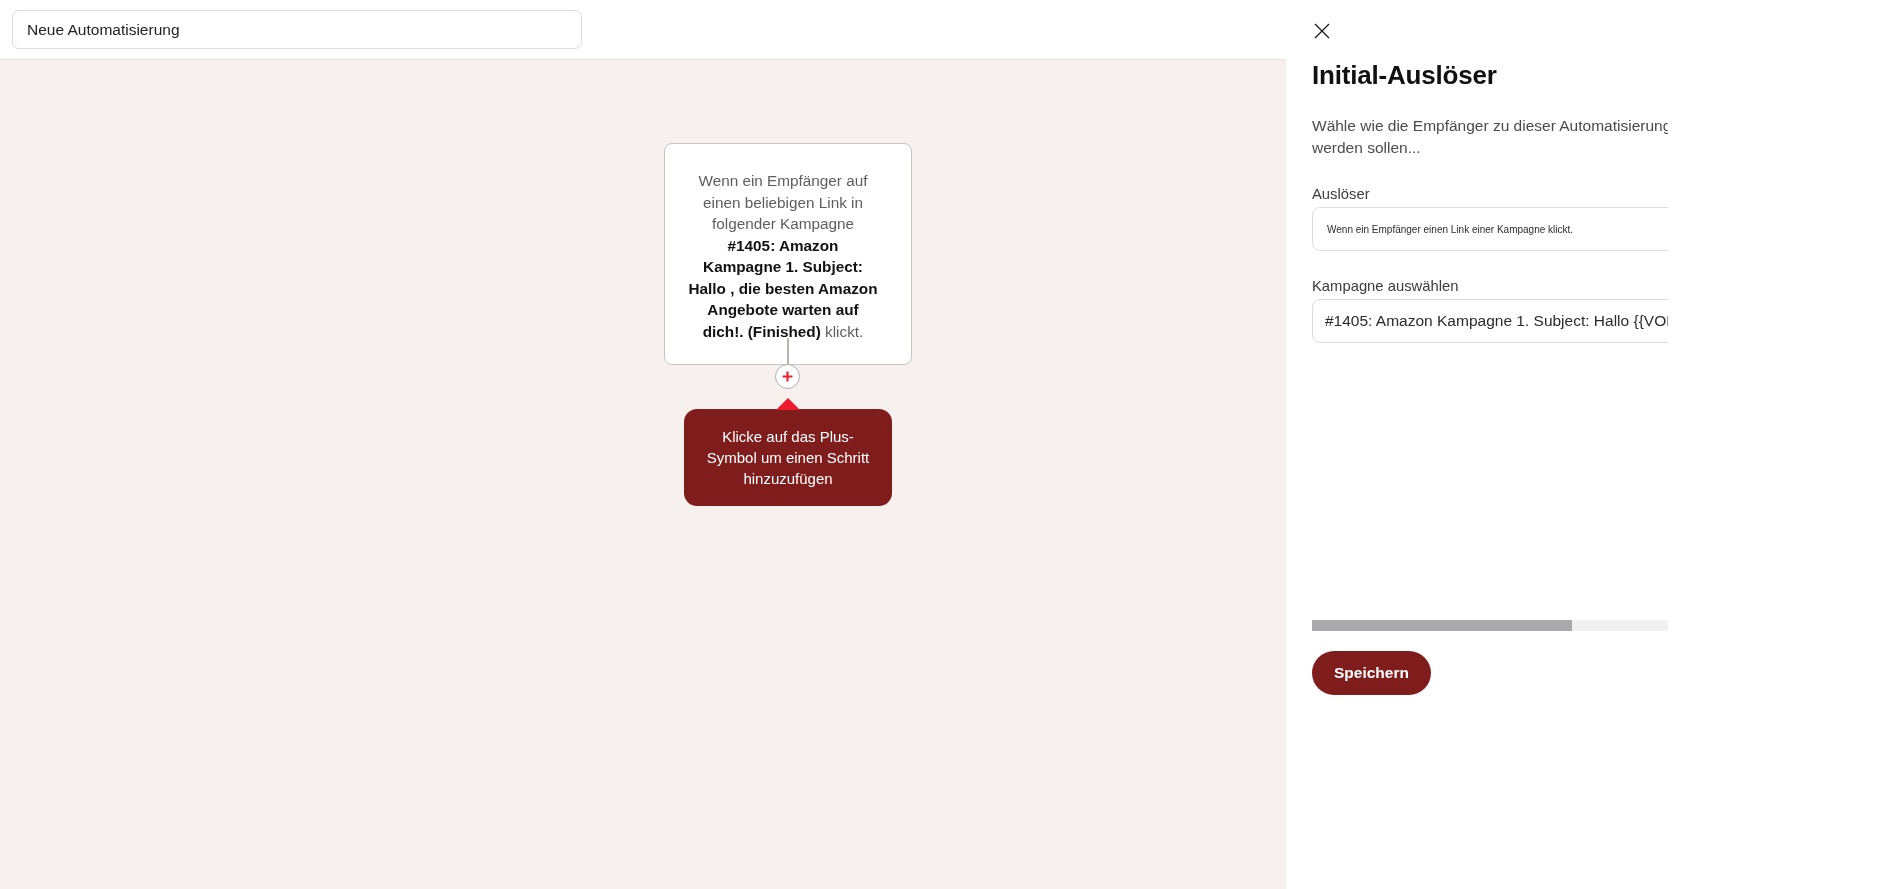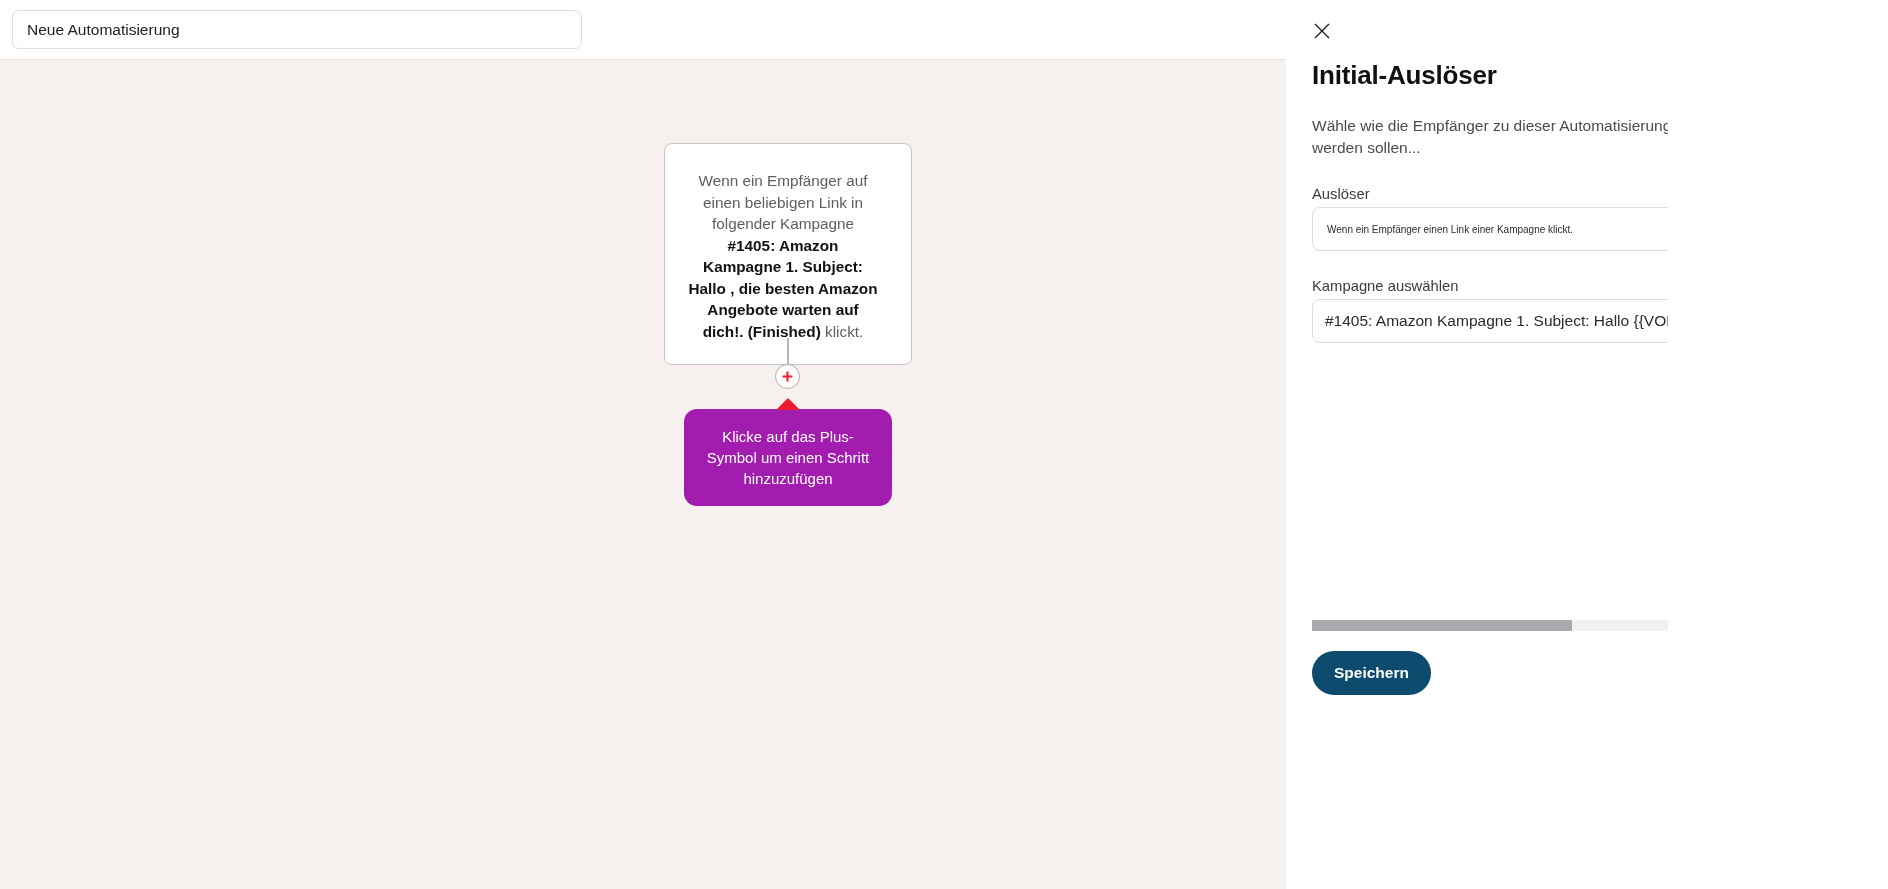--- a/index.html
+++ b/index.html
@@ -110,21 +110,21 @@
     cursor: pointer;
   }
   .plus-btn svg { display: block; }
 
   
   .tooltip {
     position: absolute;
     left: 684px;
     top: 349px;
     width: 208px;
-    background: #a21caf;
+    background: #7f1d1d;
     border-radius: 13px;
     color: #ffffff;
     text-align: center;
     font-size: 15px;
     line-height: 21px;
     padding: 17px 16px;
   }
   .tooltip-arrow {
     position: absolute;
     left: 50%;
@@ -259,21 +259,21 @@
   }
 
   .save-btn {
     position: absolute;
     left: 26px;
     top: 651px;
     min-width: 103px;
     height: 44px;
     border: none;
     border-radius: 22px;
-    background: #0c4a6e;
+    background: #7f1d1d;
     color: #ffffff;
     font-family: "Liberation Sans", sans-serif;
     font-size: 15.5px;
     font-weight: 600;
     padding: 0 22px;
     cursor: pointer;
   }
 </style>
 </head>
 <body>

